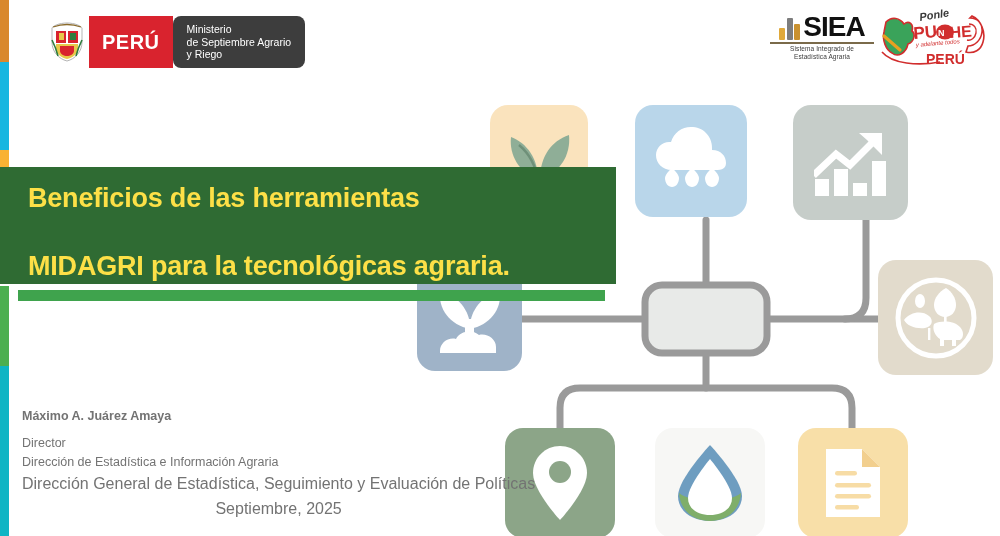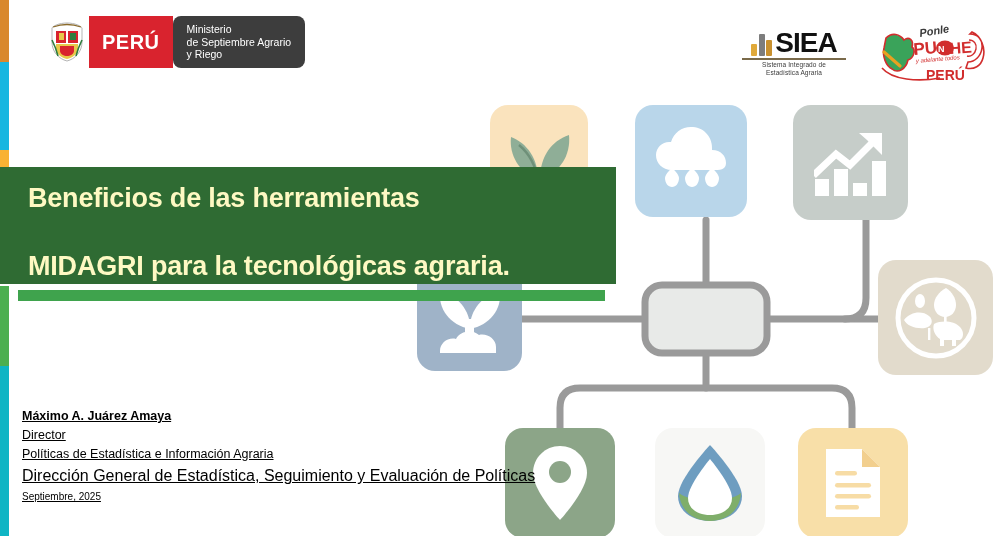--- a/index.html
+++ b/index.html
@@ -22,21 +22,21 @@
 
   
   .hdr-left{position:absolute;left:45px;top:16px;display:flex;align-items:stretch;height:52px;}
   .shield-wrap{width:44px;display:flex;align-items:center;justify-content:center;background:#fff;}
   .peru-red{background:#d9232e;color:#fff;display:flex;align-items:center;justify-content:center;
     padding:0 13px;font-weight:bold;font-size:20px;letter-spacing:.5px;}
   .min-dark{background:#3d3d3d;color:#fff;display:flex;flex-direction:column;justify-content:center;
     padding:0 14px;line-height:1.22;font-size:10.5px;border-radius:8px;}
   .min-dark span{display:block;white-space:nowrap;}
 
-  .hdr-right{position:absolute;right:14px;top:22px;display:flex;align-items:flex-start;gap:28px;}
+  .hdr-right{position:absolute;right:14px;top:6px;display:flex;align-items:flex-start;}
 
   .siea{position:relative;width:112px;text-align:center;}
   .siea-top{display:flex;align-items:flex-end;justify-content:center;height:34px;}
   .siea-bars{display:flex;align-items:flex-end;gap:1.5px;height:26px;margin-right:3px;}
   .siea-bars i{display:block;width:6px;border-radius:1px;}
   .sb1{height:12px;background:#e0a93a;}
   .sb2{height:22px;background:#7d7d7d;}
   .sb3{height:16px;background:#c9912f;}
   .siea-word{font-family:"Liberation Sans",sans-serif;font-weight:bold;font-size:28px;
     letter-spacing:-1px;color:#111;line-height:26px;}
@@ -45,33 +45,33 @@
 
   .punche{width:108px;height:62px;position:relative;}
 
   
   .diagram{position:absolute;left:400px;top:88px;width:600px;height:448px;}
   .tile{position:absolute;border-radius:18px;display:flex;align-items:center;justify-content:center;}
 
   
   .titlebox{position:absolute;left:0;top:167px;width:616px;height:117px;background:#2f6b33;}
   .titlebox h1{
-    margin:0;padding:14px 18px 0 28px;color:#fef9c3;
+    margin:0;padding:14px 18px 0 28px;color:#fde047;
     font-family:"Liberation Sans",sans-serif;font-weight:bold;
     font-size:27px;line-height:1.26;letter-spacing:-.2px;
   }
   .titlerule{position:absolute;left:18px;top:290px;width:587px;height:11px;background:#3fa34d;}
 
   
-  .author{position:absolute;left:22px;top:407px;color:#000000;text-decoration:underline;}
+  .author{position:absolute;left:22px;top:407px;color:#737373;}
   .a-name{font-size:12.5px;font-weight:bold;line-height:1.5;}
-  .a-role{font-size:12.5px;line-height:1.5;}
+  .a-role{font-size:12.5px;line-height:1.5;margin-top:8px;}
   .a-dir {font-size:12.5px;line-height:1.5;}
   .a-gen {font-size:16px;line-height:1.6;}
-  .a-date{font-size:10px;line-height:1.55;}
+  .a-date{font-size:16px;line-height:1.55;text-align:center;}
 </style>
 </head>
 <body>
 
 <div class="slide">
 
   <div class="edgebar bar-orange"></div>
   <div class="edgebar bar-cyan"></div>
   <div class="edgebar bar-yellow"></div>
   <div class="edgebar bar-green"></div>
@@ -240,18 +240,18 @@
   </div>
 
   <div class="titlebox">
     <h1><span>Beneficios de las herramientas</span><br><br><span>MIDAGRI para la tecnológicas agraria.</span></h1>
   </div>
   <div class="titlerule"></div>
 
   <div class="author">
     <div class="a-name">Máximo A. Juárez Amaya</div>
     <div class="a-role">Director</div>
-    <div class="a-dir">Políticas de Estadística e Información Agraria</div>
+    <div class="a-dir">Dirección de Estadística e Información Agraria</div>
     <div class="a-gen">Dirección General de Estadística, Seguimiento y Evaluación de Políticas</div>
     <div class="a-date">Septiembre, 2025</div>
   </div>
 
 </div>
 
 </body></html>

